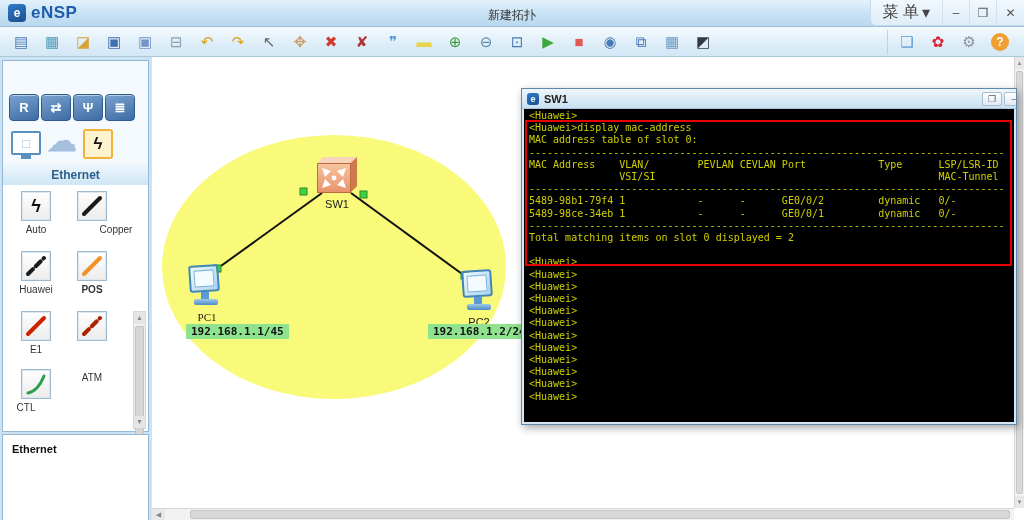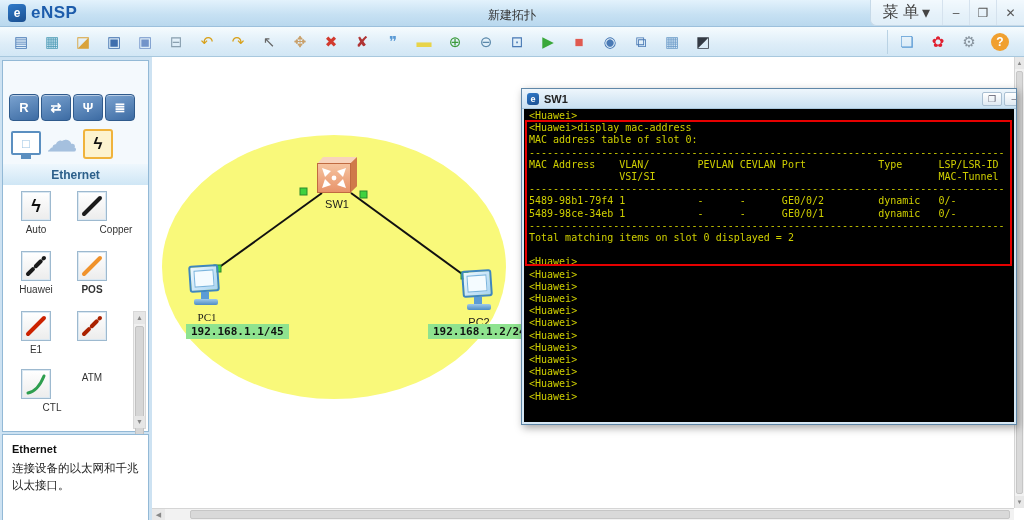--- a/index.html
+++ b/index.html
@@ -217,33 +217,32 @@
             <line x1="4" y1="20" x2="20" y2="4" stroke-width="4" stroke-linecap="round" stroke-dasharray="7,4" stroke="#aa2200"></line>
           </svg>
       </div>
       <div class="eth-item-label" style="left:66px;top:159px;margin-top:28px;">ATM</div>
 
       <div class="eth-item-icon" style="left:18px;top:184px;">
         <svg width="24" height="24">
             <path d="M4,21 Q14,19 20,4" fill="none" stroke-width="3" stroke-linecap="round" stroke="#2e9e4f"></path>
           </svg>
       </div>
-      <div class="eth-item-label" style="left:26px;top:217px;">CTL</div>
+      <div class="eth-item-label" style="left:0;top:217px;">CTL</div>
 
       <div class="sb-scroll">
         <div class="sb-arrow" style="top:0;">▲</div>
         <div class="sb-thumb"></div>
         <div class="sb-arrow" style="bottom:0;">▼</div>
       </div>
     </div>
   </div>
 
   <div class="panel-desc">
     <h4>Ethernet</h4>
-    <p>连接设备的以太网和千兆以太接口。</p>
   </div>
 </div>
 
 <div class="canvas">
 
   <div class="ellipse" style="background: rgb(249, 249, 122);"></div>
 
   <svg class="links">
     <line x1="170" y1="136" x2="62" y2="214" stroke="#111" stroke-width="2"></line>
     <line x1="199" y1="136" x2="317" y2="222" stroke="#111" stroke-width="2"></line>

